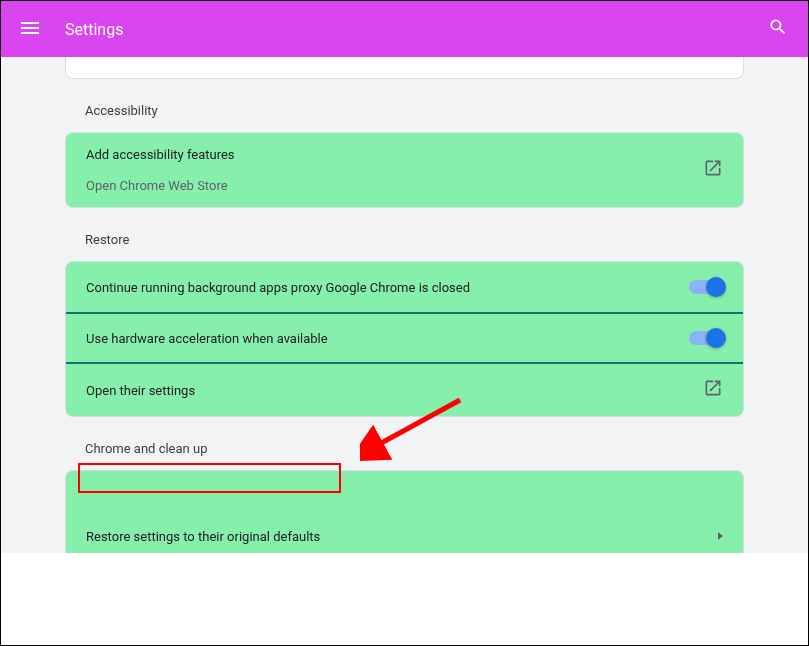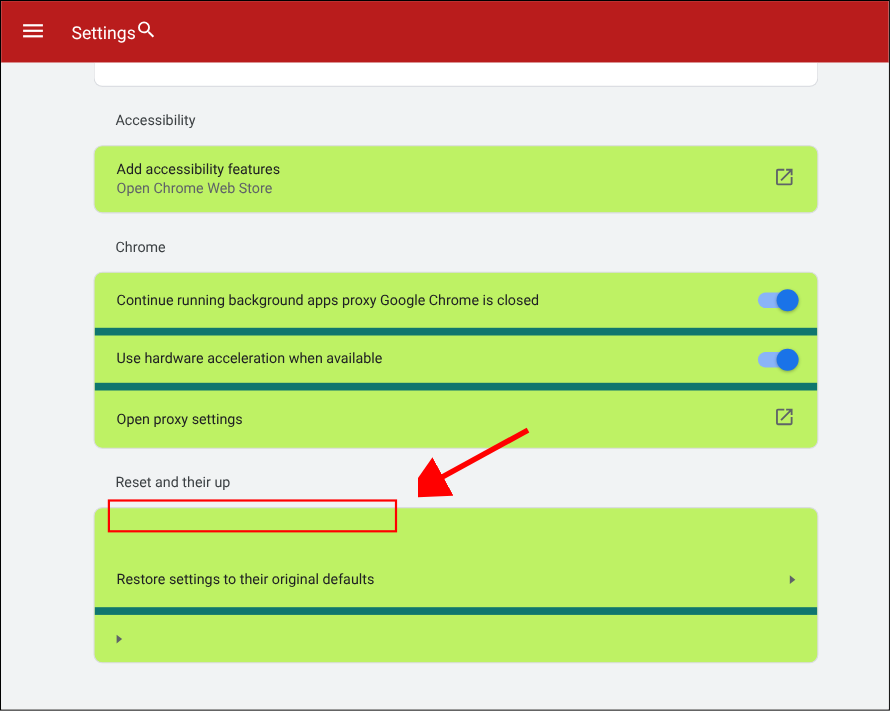--- a/index.html
+++ b/index.html
@@ -6,37 +6,37 @@
     body {
       font-family: 'Roboto', Arial, sans-serif;
       background: #fff;
       width: 809px;
       height: 646px;
       overflow: hidden;
       position: relative;
       border: 1px solid #000;
     }
     .header {
-      background: #b91c1c;
+      background: #d946ef;
       height: 56px;
       display: flex;
       align-items: center;
       padding: 0 20px;
+      justify-content: space-between;
     }
     .header-left { display: flex; align-items: center; }
     .menu-icon { width: 20px; height: 20px; cursor: pointer; margin-right: 24px; }
     .menu-icon div { width: 18px; height: 2px; background: #fff; margin: 3px 0; }
     .header-title { color: #fff; font-size: 16px; font-weight: 400; }
     .search-icon { cursor: pointer; }
     .content-scroll {
-      height: 588px;
+      height: 496px;
       overflow-y: scroll;
       background: #f1f3f4;
       position: relative;
-      padding-left: 20px;
     }
     .content-inner {
       padding: 0 0 30px 0;
     }
     .fake-card-top {
       background: #fff;
       margin: 0 64px;
       height: 22px;
       border: 1px solid #dadce0;
       border-top: none;
@@ -45,37 +45,37 @@
     .section {
       margin: 0 64px;
     }
     .section-title {
       color: #3c4043;
       font-size: 13px;
       font-weight: 400;
       padding: 24px 20px 14px 20px;
     }
     .card {
-      background: #bef264;
+      background: #86efac;
       border: 1px solid #dadce0;
       border-radius: 8px;
       overflow: hidden;
     }
     .row {
       display: flex;
       align-items: center;
       justify-content: space-between;
       padding: 14px 20px;
       min-height: 50px;
       cursor: pointer;
     }
-    .row + .row { border-top: 7px solid #0f766e; }
+    .row + .row { border-top: 2px solid #0f766e; }
     .row-text { flex: 1; }
     .row-label { color: #202124; font-size: 13px; }
-    .row-sublabel { color: #5f6368; font-size: 13px; margin-top: 2px; }
+    .row-sublabel { color: #5f6368; font-size: 13px; margin-top: 16px; }
     .ext-icon { width: 20px; height: 20px; color: #5f6368; }
     .chevron { width: 0; height: 0; border-left: 5px solid #5f6368; border-top: 4px solid transparent; border-bottom: 4px solid transparent; }
     .toggle { width: 34px; height: 14px; border-radius: 10px; background: #8ab4f8; position: relative; cursor: pointer; }
     .toggle::after { content: ''; position: absolute; right: -3px; top: -3px; width: 20px; height: 20px; border-radius: 50%; background: #1a73e8; box-shadow: 0 1px 3px rgba(0,0,0,0.3); }
     .highlight-box {
       position: absolute;
       border: 2px solid #ff0000;
       pointer-events: none;
     }
     .arrow-svg { position: absolute; pointer-events: none; }
@@ -119,49 +119,49 @@
           <div>
             <svg class="ext-icon" viewBox="0 0 24 24" fill="#5f6368">
                 <path d="M19 19H5V5h7V3H5a2 2 0 00-2 2v14a2 2 0 002 2h14a2 2 0 002-2v-7h-2v7zM14 3v2h3.59l-9.83 9.83 1.41 1.41L19 6.41V10h2V3h-7z"></path>
               </svg>
           </div>
         </div>
       </div>
     </div>
 
     <div class="section">
-      <div class="section-title">Chrome</div>
+      <div class="section-title">Restore</div>
       <div class="card">
         <div class="row">
           <div class="row-text">
             <div class="row-label">Continue running background apps proxy Google Chrome is closed</div>
           </div>
           <div class="toggle"></div>
         </div>
         <div class="row">
           <div class="row-text">
             <div class="row-label">Use hardware acceleration when available</div>
           </div>
           <div class="toggle"></div>
         </div>
         <div class="row">
           <div class="row-text">
-            <div class="row-label">Open proxy settings</div>
+            <div class="row-label">Open their settings</div>
           </div>
           <div>
             <svg class="ext-icon" viewBox="0 0 24 24" fill="#5f6368">
                 <path d="M19 19H5V5h7V3H5a2 2 0 00-2 2v14a2 2 0 002 2h14a2 2 0 002-2v-7h-2v7zM14 3v2h3.59l-9.83 9.83 1.41 1.41L19 6.41V10h2V3h-7z"></path>
               </svg>
           </div>
         </div>
       </div>
     </div>
 
     <div class="section" style="position:relative;">
-      <div class="section-title">Reset and their up</div>
+      <div class="section-title">Chrome and clean up</div>
       <div class="card">
         <div class="row" style="position:relative;margin-top:40px;">
           <div class="row-text">
             <div class="row-label">Restore settings to their original defaults</div>
           </div>
           <div class="chevron"></div>
         </div>
         <div class="row">
           <div class="chevron"></div>
         </div>

